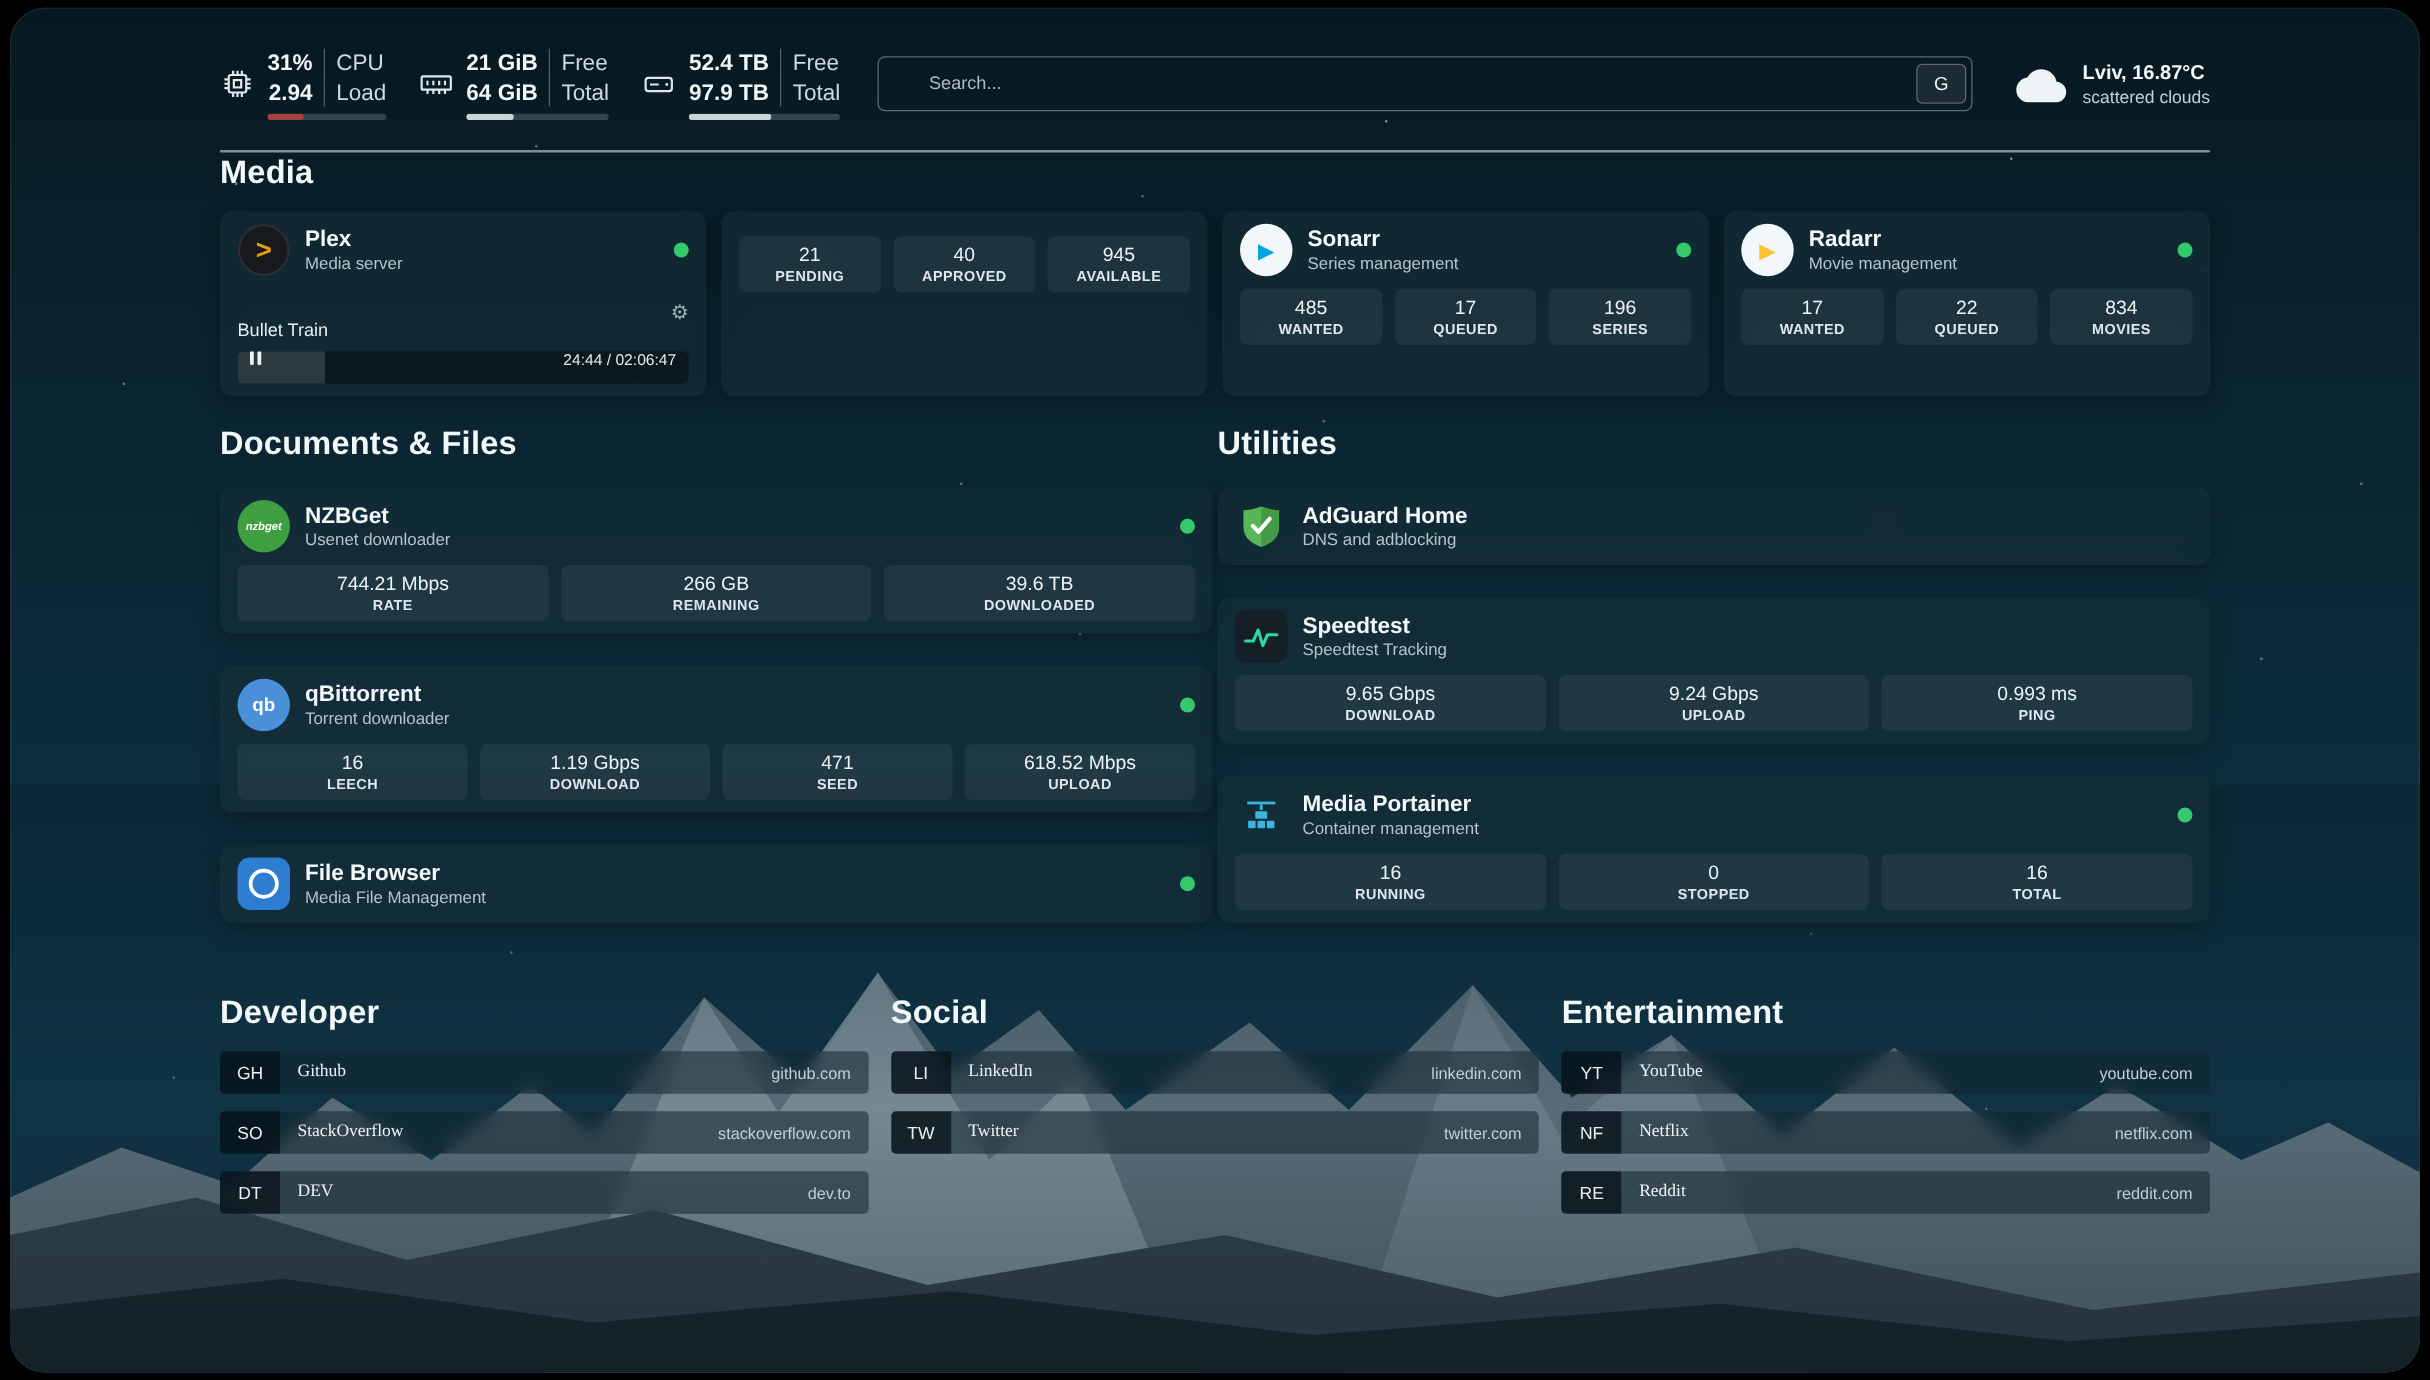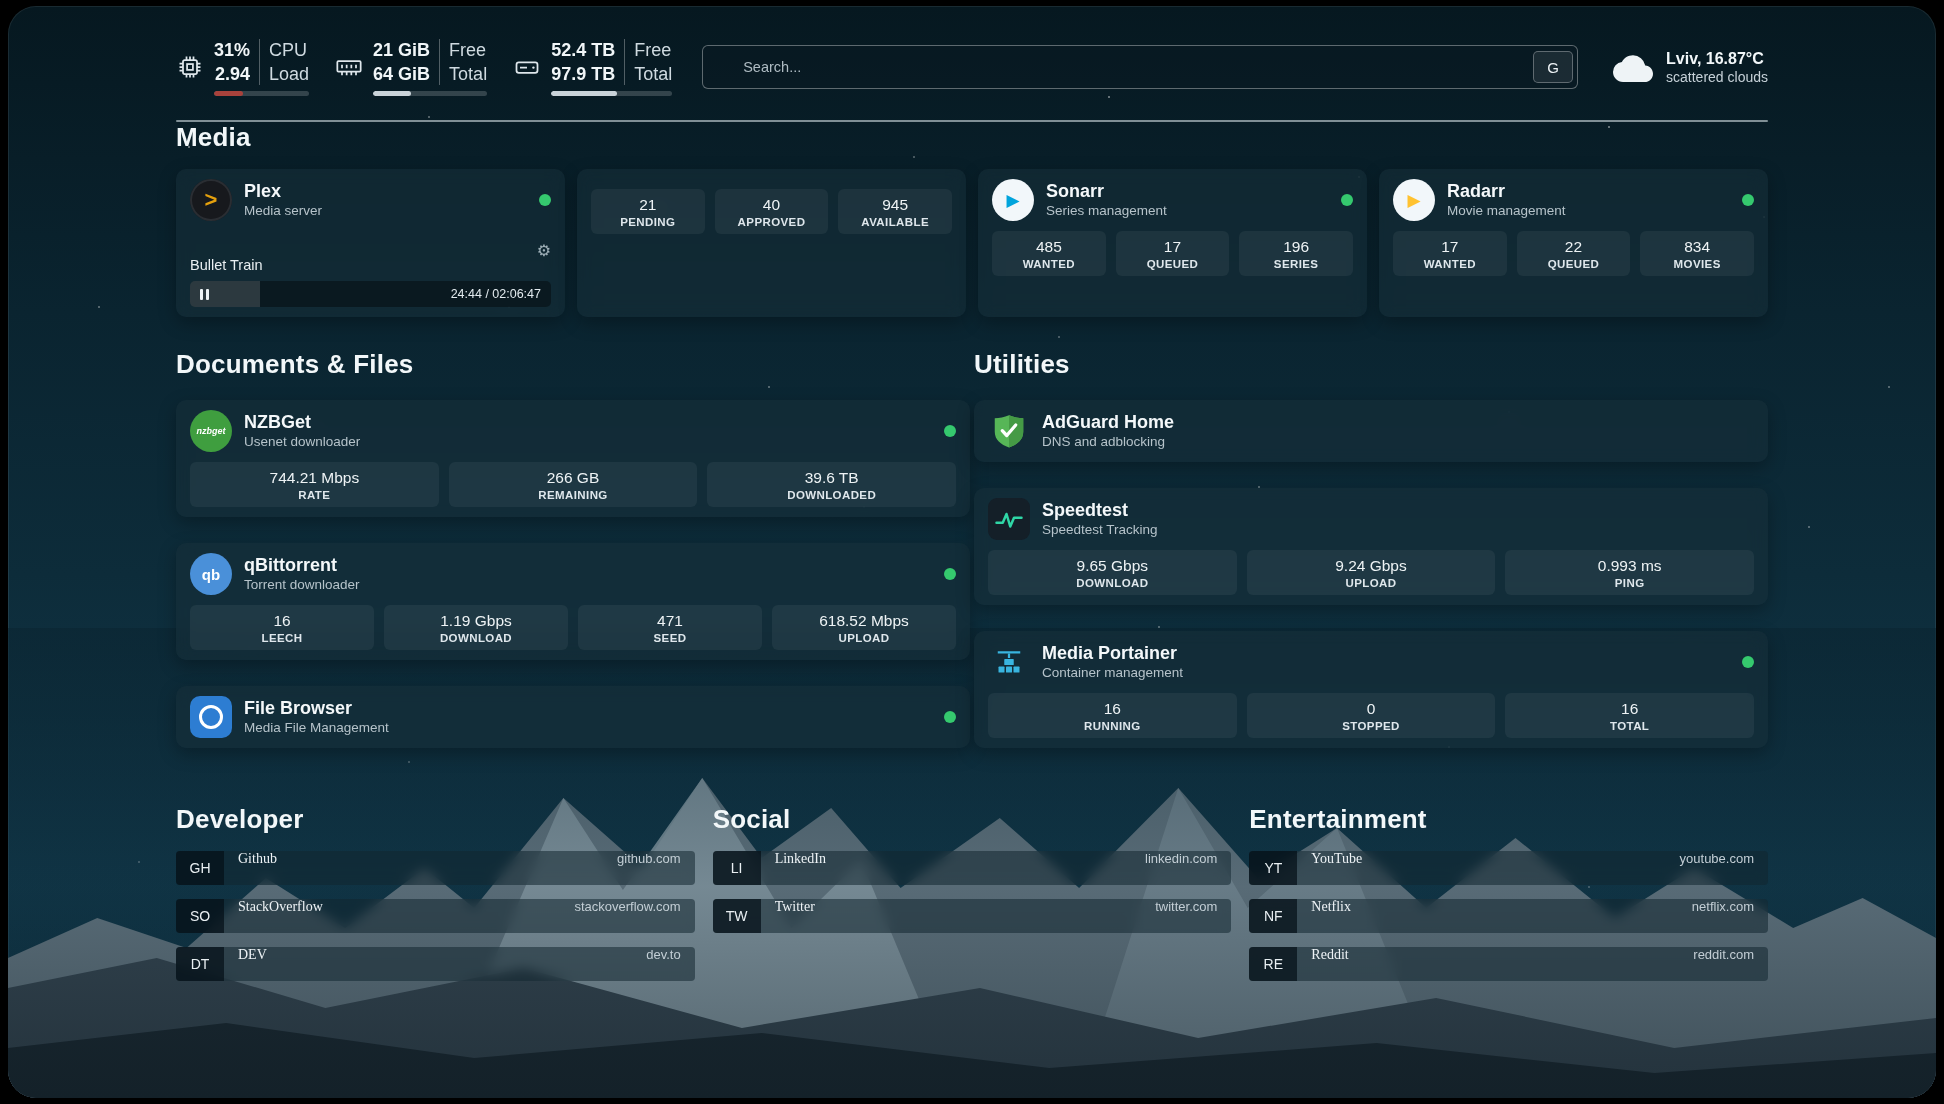--- a/index.html
+++ b/index.html
@@ -45,21 +45,21 @@
   .weather{margin-left:auto;display:flex;align-items:center;gap:12px;}
   .weather svg{width:42px;height:30px;}
   .w-main{font-size:16px;font-weight:600;color:#f2f7f9;line-height:1.3;}
   .w-sub{font-size:14px;color:#c6d1d8;}
   .rule{margin-top:26px;height:2px;border-radius:1px;background:rgba(228,238,243,.55);}
 
   
   h2.sec{margin:0;font-size:26px;font-weight:600;color:#f2f7f9;letter-spacing:.2px;}
   .sec-media{margin-top:64px;}
   .media-grid{margin-top:16px;display:grid;grid-template-columns:repeat(4,1fr);gap:12px;}
-  .two-col{margin-top:32px;display:grid;grid-template-columns:1fr 1fr;gap:4px;align-items:start;}
+  .two-col{margin-top:22px;display:grid;grid-template-columns:1fr 1fr;gap:4px;align-items:start;}
   .col h2{margin-bottom:20px;}
   .col .card + .card{margin-top:26px;}
 
   .card{position:relative;border-radius:10px;padding:10px 14px;cursor:pointer;
     background:rgba(23,46,57,.58);backdrop-filter:blur(8px);
     box-shadow:0 6px 18px rgba(0,0,0,.28);}
   .card-head{display:flex;align-items:center;gap:12px;}
   .app-icon{width:42px;height:42px;flex:none;display:flex;align-items:center;justify-content:center;border-radius:50%;}
   .app-meta{min-width:0;}
   .app-name{font-size:18px;font-weight:600;color:#f4f8fa;line-height:1.25;}
@@ -68,21 +68,21 @@
   .tiles{margin-top:10px;display:grid;grid-auto-flow:column;grid-auto-columns:1fr;gap:10px;}
   .tile{background:rgba(255,255,255,.055);border-radius:6px;text-align:center;padding:7px 4px 6px;}
   .tile-v{font-size:15.5px;color:#eef3f5;}
   .tile-l{margin-top:2px;font-size:11.5px;font-weight:700;letter-spacing:.4px;color:#dfe7ec;}
 
   
   .now-playing{display:flex;align-items:center;margin-top:8px;}
   .np-title{font-size:14.5px;color:#e9eff2;margin-top:28px;}
   .gear{margin-left:auto;color:#9fb0b8;font-size:16px;cursor:pointer;line-height:1;}
   .player-bar{position:relative;margin-top:8px;height:26px;border-radius:5px;background:rgba(0,0,0,.38);
-    overflow:hidden;display:flex;align-items:center;cursor:pointer;}
+    overflow:hidden;display:flex;cursor:pointer;}
   .player-fill{position:absolute;left:0;top:0;bottom:0;background:rgba(255,255,255,.14);}
   .pause{position:relative;display:flex;gap:3px;margin-left:10px;cursor:pointer;}
   .pause i{display:block;width:3px;height:11px;background:#eef3f6;border-radius:1px;}
   .np-time{position:relative;margin-left:auto;margin-right:10px;font-size:12.5px;color:#e3ebef;}
 
   
   .icon-plex{background:#17191d;box-shadow:inset 0 0 0 2px #2a2e33;color:#e5a00d;font-weight:800;font-size:22px;}
   .icon-overseerr{background:radial-gradient(circle at 34% 32%,#e0e7ff 0%,#a5b4fc 20%,#6366f1 48%,#4030a8 100%);}
   .icon-sonarr{background:#f2f7fa;color:#00a4dc;font-size:17px;}
   .icon-radarr{background:#f2f7fa;color:#ffc230;font-size:17px;}
@@ -91,21 +91,21 @@
   .icon-fb{background:#2d7dd2;border-radius:10px;}
   .icon-fb i{display:block;width:18px;height:18px;border:3px solid #fff;border-radius:50%;}
   .icon-sq{border-radius:9px;}
   .icon-speedtest{background:#141f28;}
   .icon-speedtest svg,.icon-adguard svg,.icon-portainer svg{width:30px;height:30px;}
   .icon-adguard svg{width:36px;height:36px;}
 
   
   .bm-grid{margin-top:56px;display:grid;grid-template-columns:repeat(3,1fr);gap:18px;}
   .bm-col h2{margin-bottom:16px;}
-  .bm-row{display:flex;height:34px;border-radius:4px;overflow:hidden;cursor:pointer;
+  .bm-row{display:flex;align-items:center;height:34px;border-radius:4px;overflow:hidden;cursor:pointer;
     background:rgba(19,38,48,.55);backdrop-filter:blur(6px);}
   .bm-row + .bm-row{margin-top:14px;}
   .bm-abbr{align-self:stretch;width:48px;flex:none;display:flex;align-items:center;justify-content:center;
     background:rgba(5,16,23,.72);color:#e9eff2;font-size:14px;}
   .bm-name{margin-left:14px;font-size:14px;color:#eef3f6;font-family:Liberation Serif, serif;}
   .bm-url{margin-left:auto;margin-right:14px;font-size:13px;color:#c3ced5;}
 </style>
 </head>
 <body>
 

